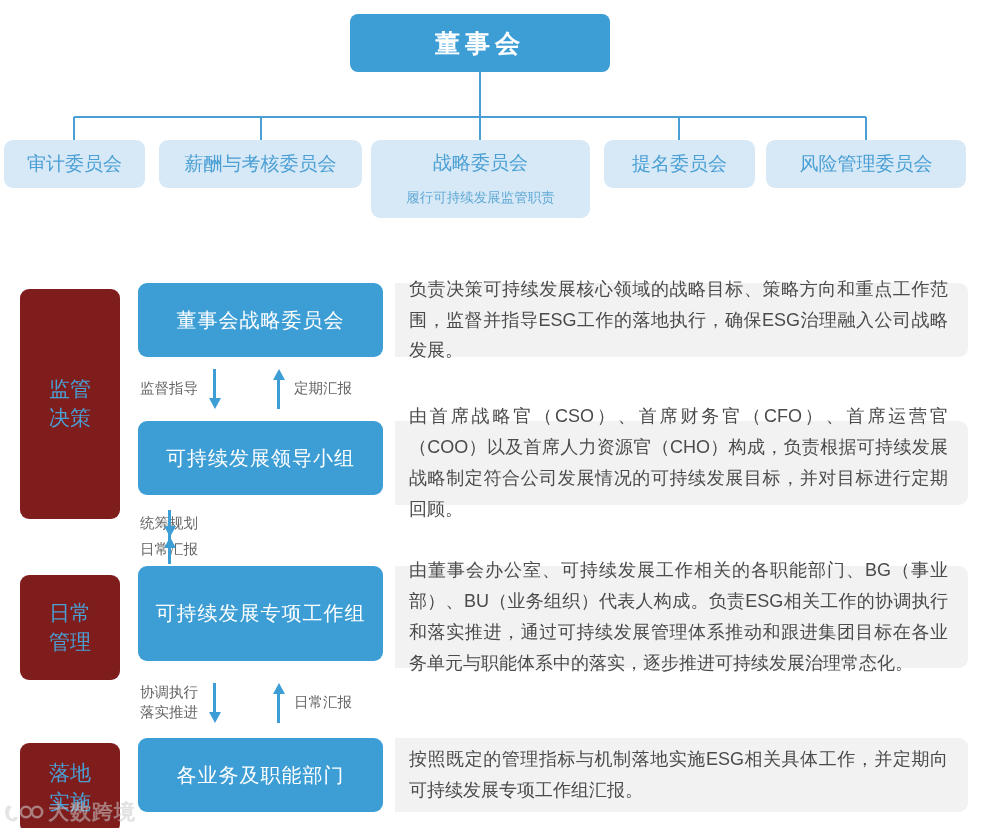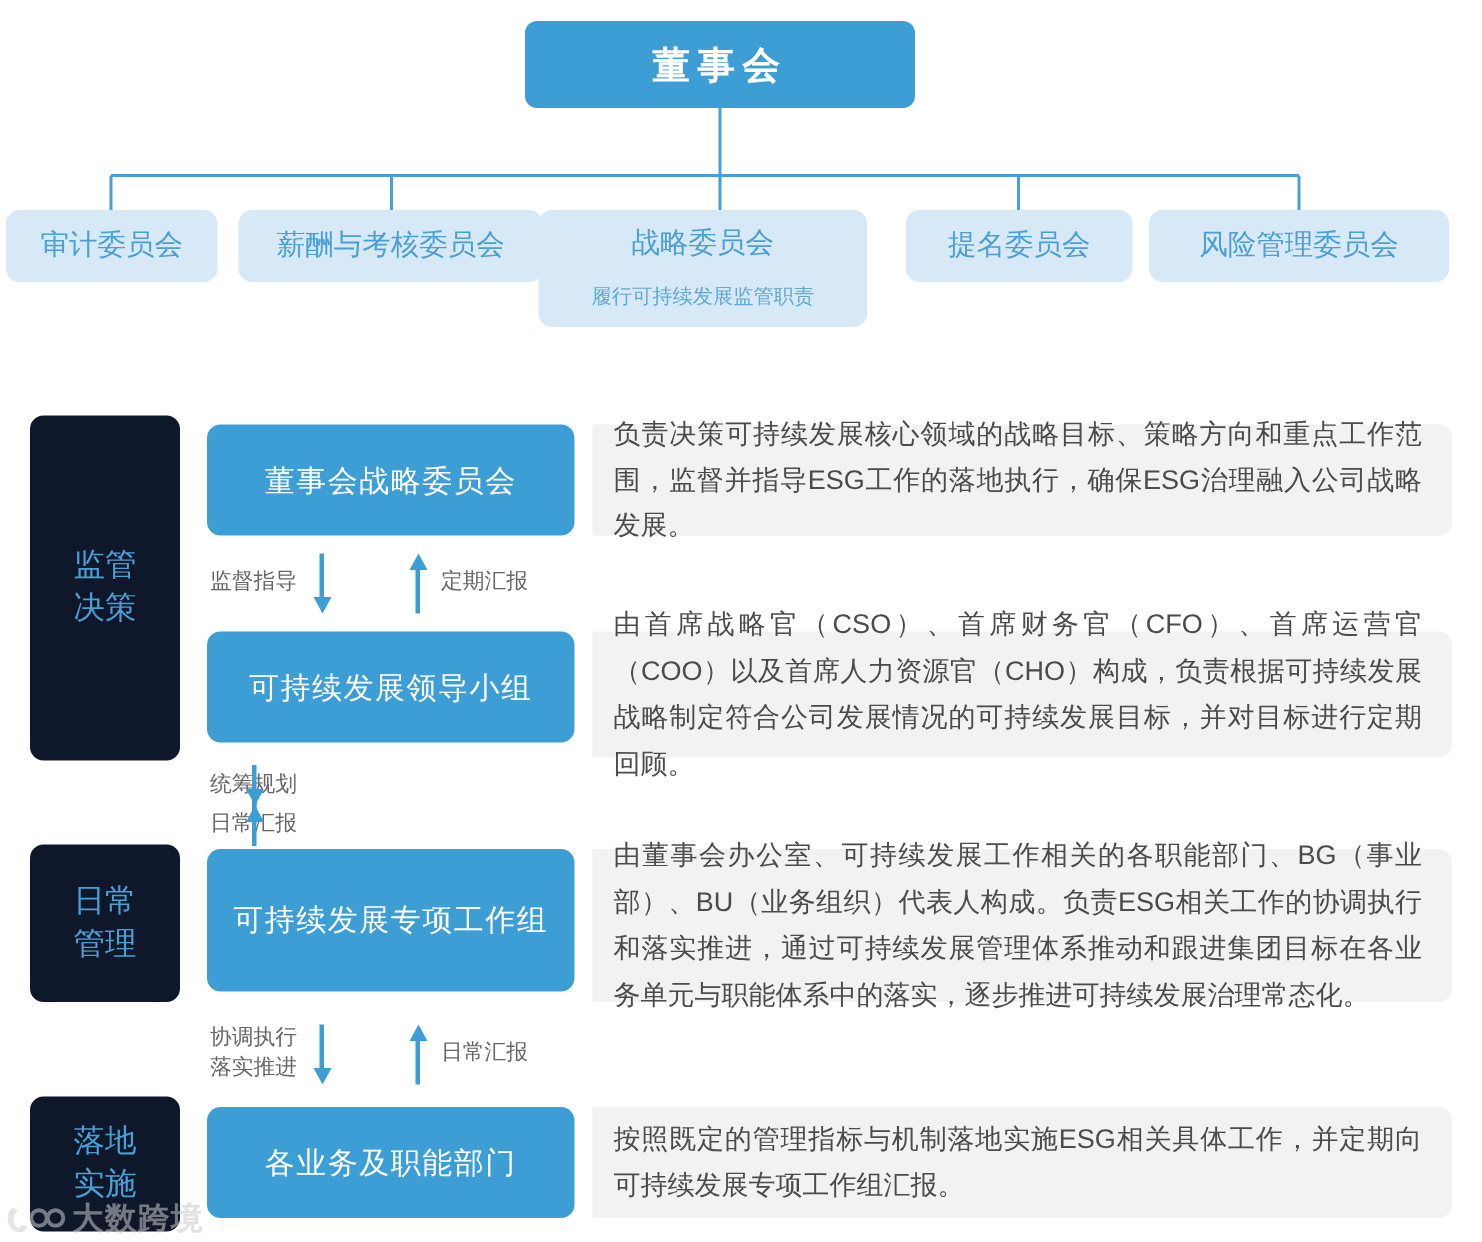--- a/index.html
+++ b/index.html
@@ -69,30 +69,31 @@
   .committee .c-sub {
     font-size: 13.5px;
     margin-top: 13px;
     color: #61a9d6;
     white-space: nowrap;
   }
 
   
   .stage-label {
     position: absolute;
-    background: #0f172a;
+    background: #7f1d1d;
     border-radius: 9px;
     display: flex;
     align-items: center;
     justify-content: center;
     text-align: right;
     color: #4a9fd4;
     font-size: 21px;
     line-height: 1.38;
     box-sizing: border-box;
+    margin-top: 12px;
   }
 
   .role-box {
     position: absolute;
     background: #3d9ed6;
     border-radius: 9px;
     display: flex;
     align-items: center;
     justify-content: center;
     color: #ffffff;
@@ -212,21 +213,21 @@
   </svg>
 
   <div class="committee" style="left:4px; top:140px; width:141px; height:48px;">
     <div class="c-title">审计委员会</div>
   </div>
 
   <div class="committee" style="left:159px; top:140px; width:203px; height:48px;">
     <div class="c-title">薪酬与考核委员会</div>
   </div>
 
-  <div class="committee" style="left:359px; top:140px; width:219px; height:78px;">
+  <div class="committee" style="left:371px; top:140px; width:219px; height:78px;">
     <div class="c-title">战略委员会</div>
     <div class="c-sub">履行可持续发展监管职责</div>
   </div>
 
   <div class="committee" style="left:604px; top:140px; width:151px; height:48px;">
     <div class="c-title">提名委员会</div>
   </div>
 
   <div class="committee" style="left:766px; top:140px; width:200px; height:48px;">
     <div class="c-title">风险管理委员会</div>

